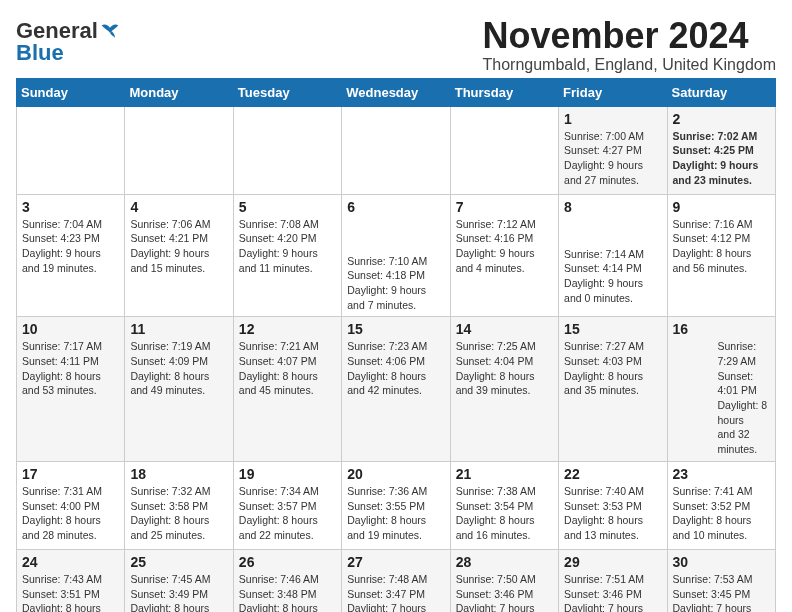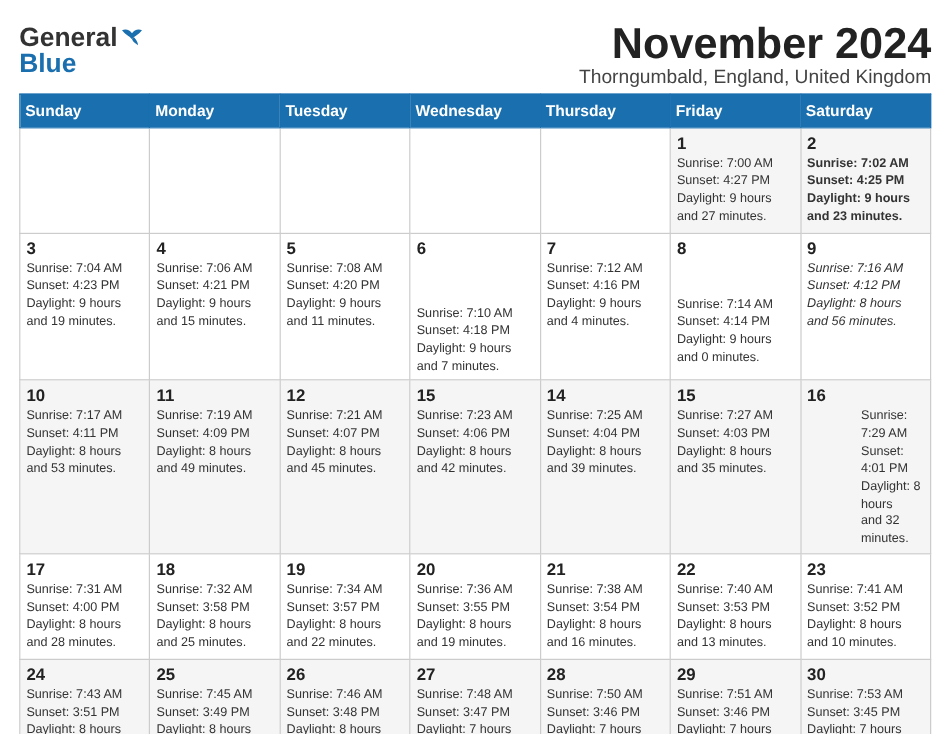--- a/index.html
+++ b/index.html
@@ -30,21 +30,21 @@
     .logo-general { color: #333; }
     .logo-blue { color: #1a6faf; }
     .logo-bird {
       width: 20px;
       height: 18px;
       display: inline-block;
       margin-left: 2px;
       vertical-align: middle;
     }
     .title-block {
-      text-align: right;
+      text-align: left;
     }
     .month-title {
       font-size: 36px;
       font-weight: bold;
       color: #222;
       line-height: 1.1;
     }
     .location {
       font-size: 16px;
       color: #444;
@@ -186,21 +186,21 @@
         </td>
         <td>
           <span class="day-number">8</span>
           <div class="day-info" style="white-space: pre-line; margin-top: 32px;">Sunrise: 7:14 AM
 Sunset: 4:14 PM
 Daylight: 9 hours
 and 0 minutes.</div>
         </td>
         <td>
           <span class="day-number">9</span>
-          <div class="day-info" style="white-space: pre-line; font-style: italic;">Sunrise: 7:16 AM
+          <div class="day-info" style="white-space: pre-line;">Sunrise: 7:16 AM
 Sunset: 4:12 PM
 Daylight: 8 hours
 and 56 minutes.</div>
         </td>
       </tr>
       <tr>
         <td>
           <span class="day-number">10</span>
           <div class="day-info" style="white-space: pre-line;">Sunrise: 7:17 AM
 Sunset: 4:11 PM

